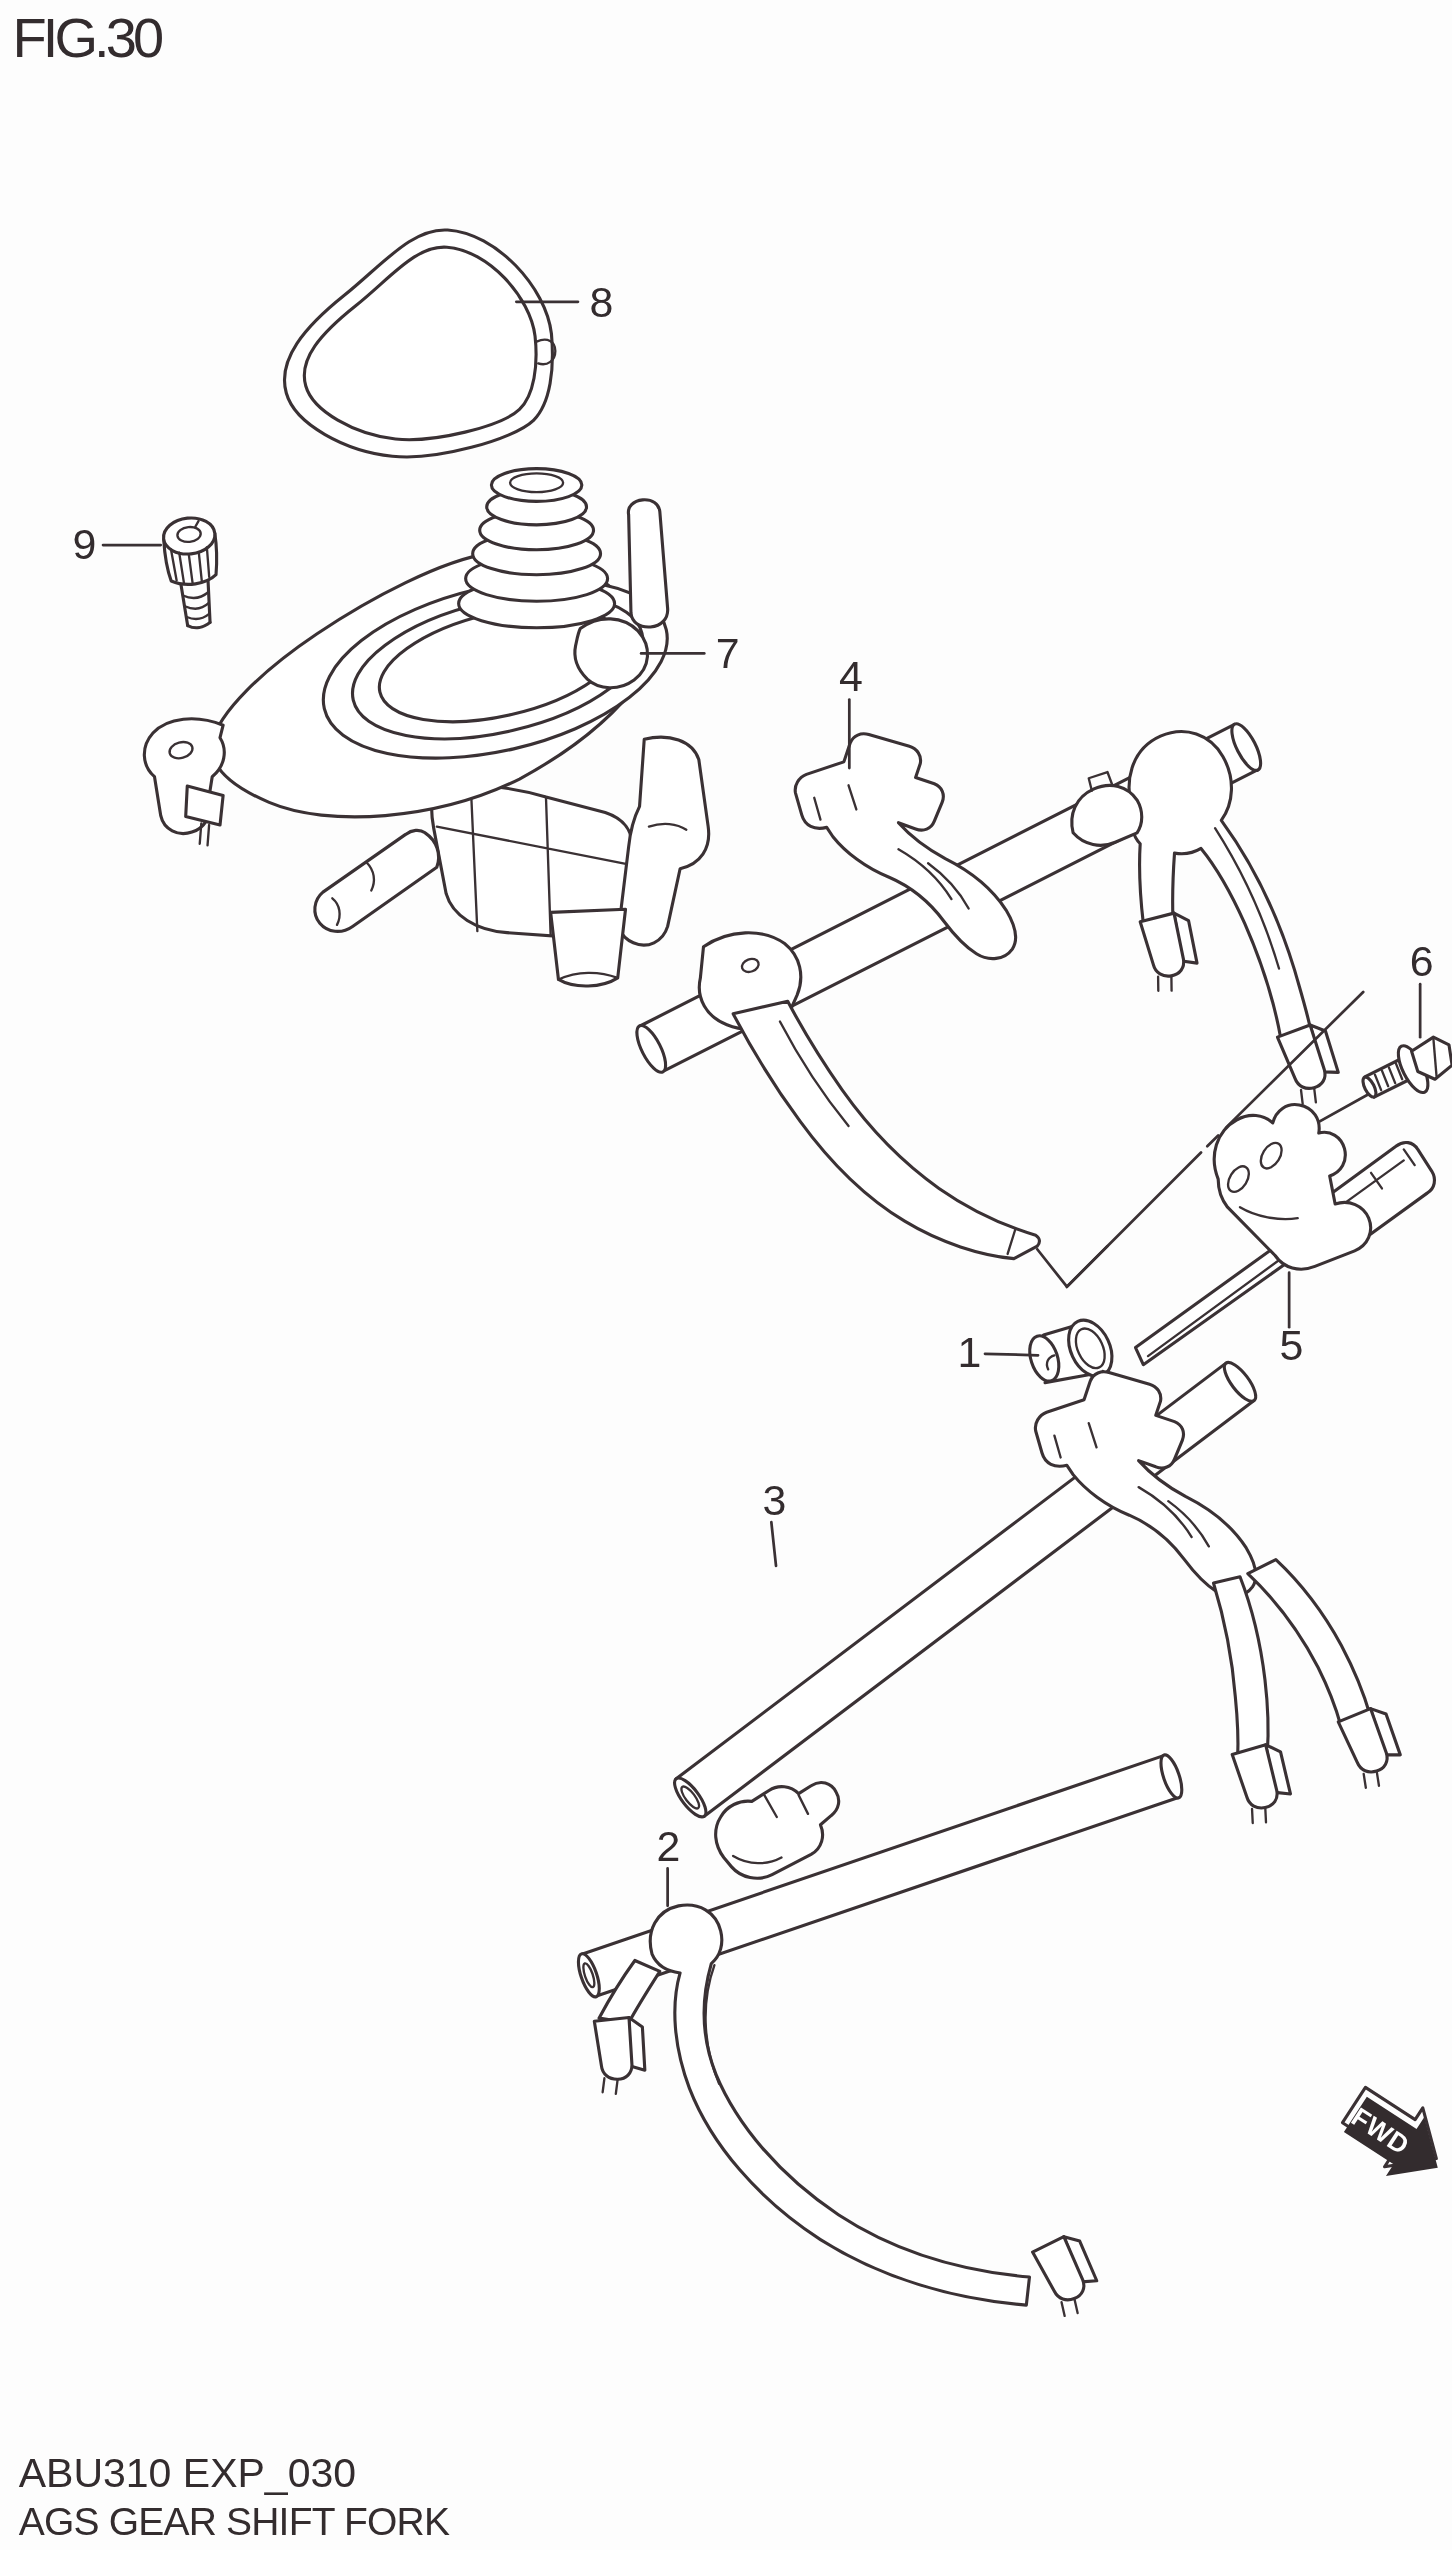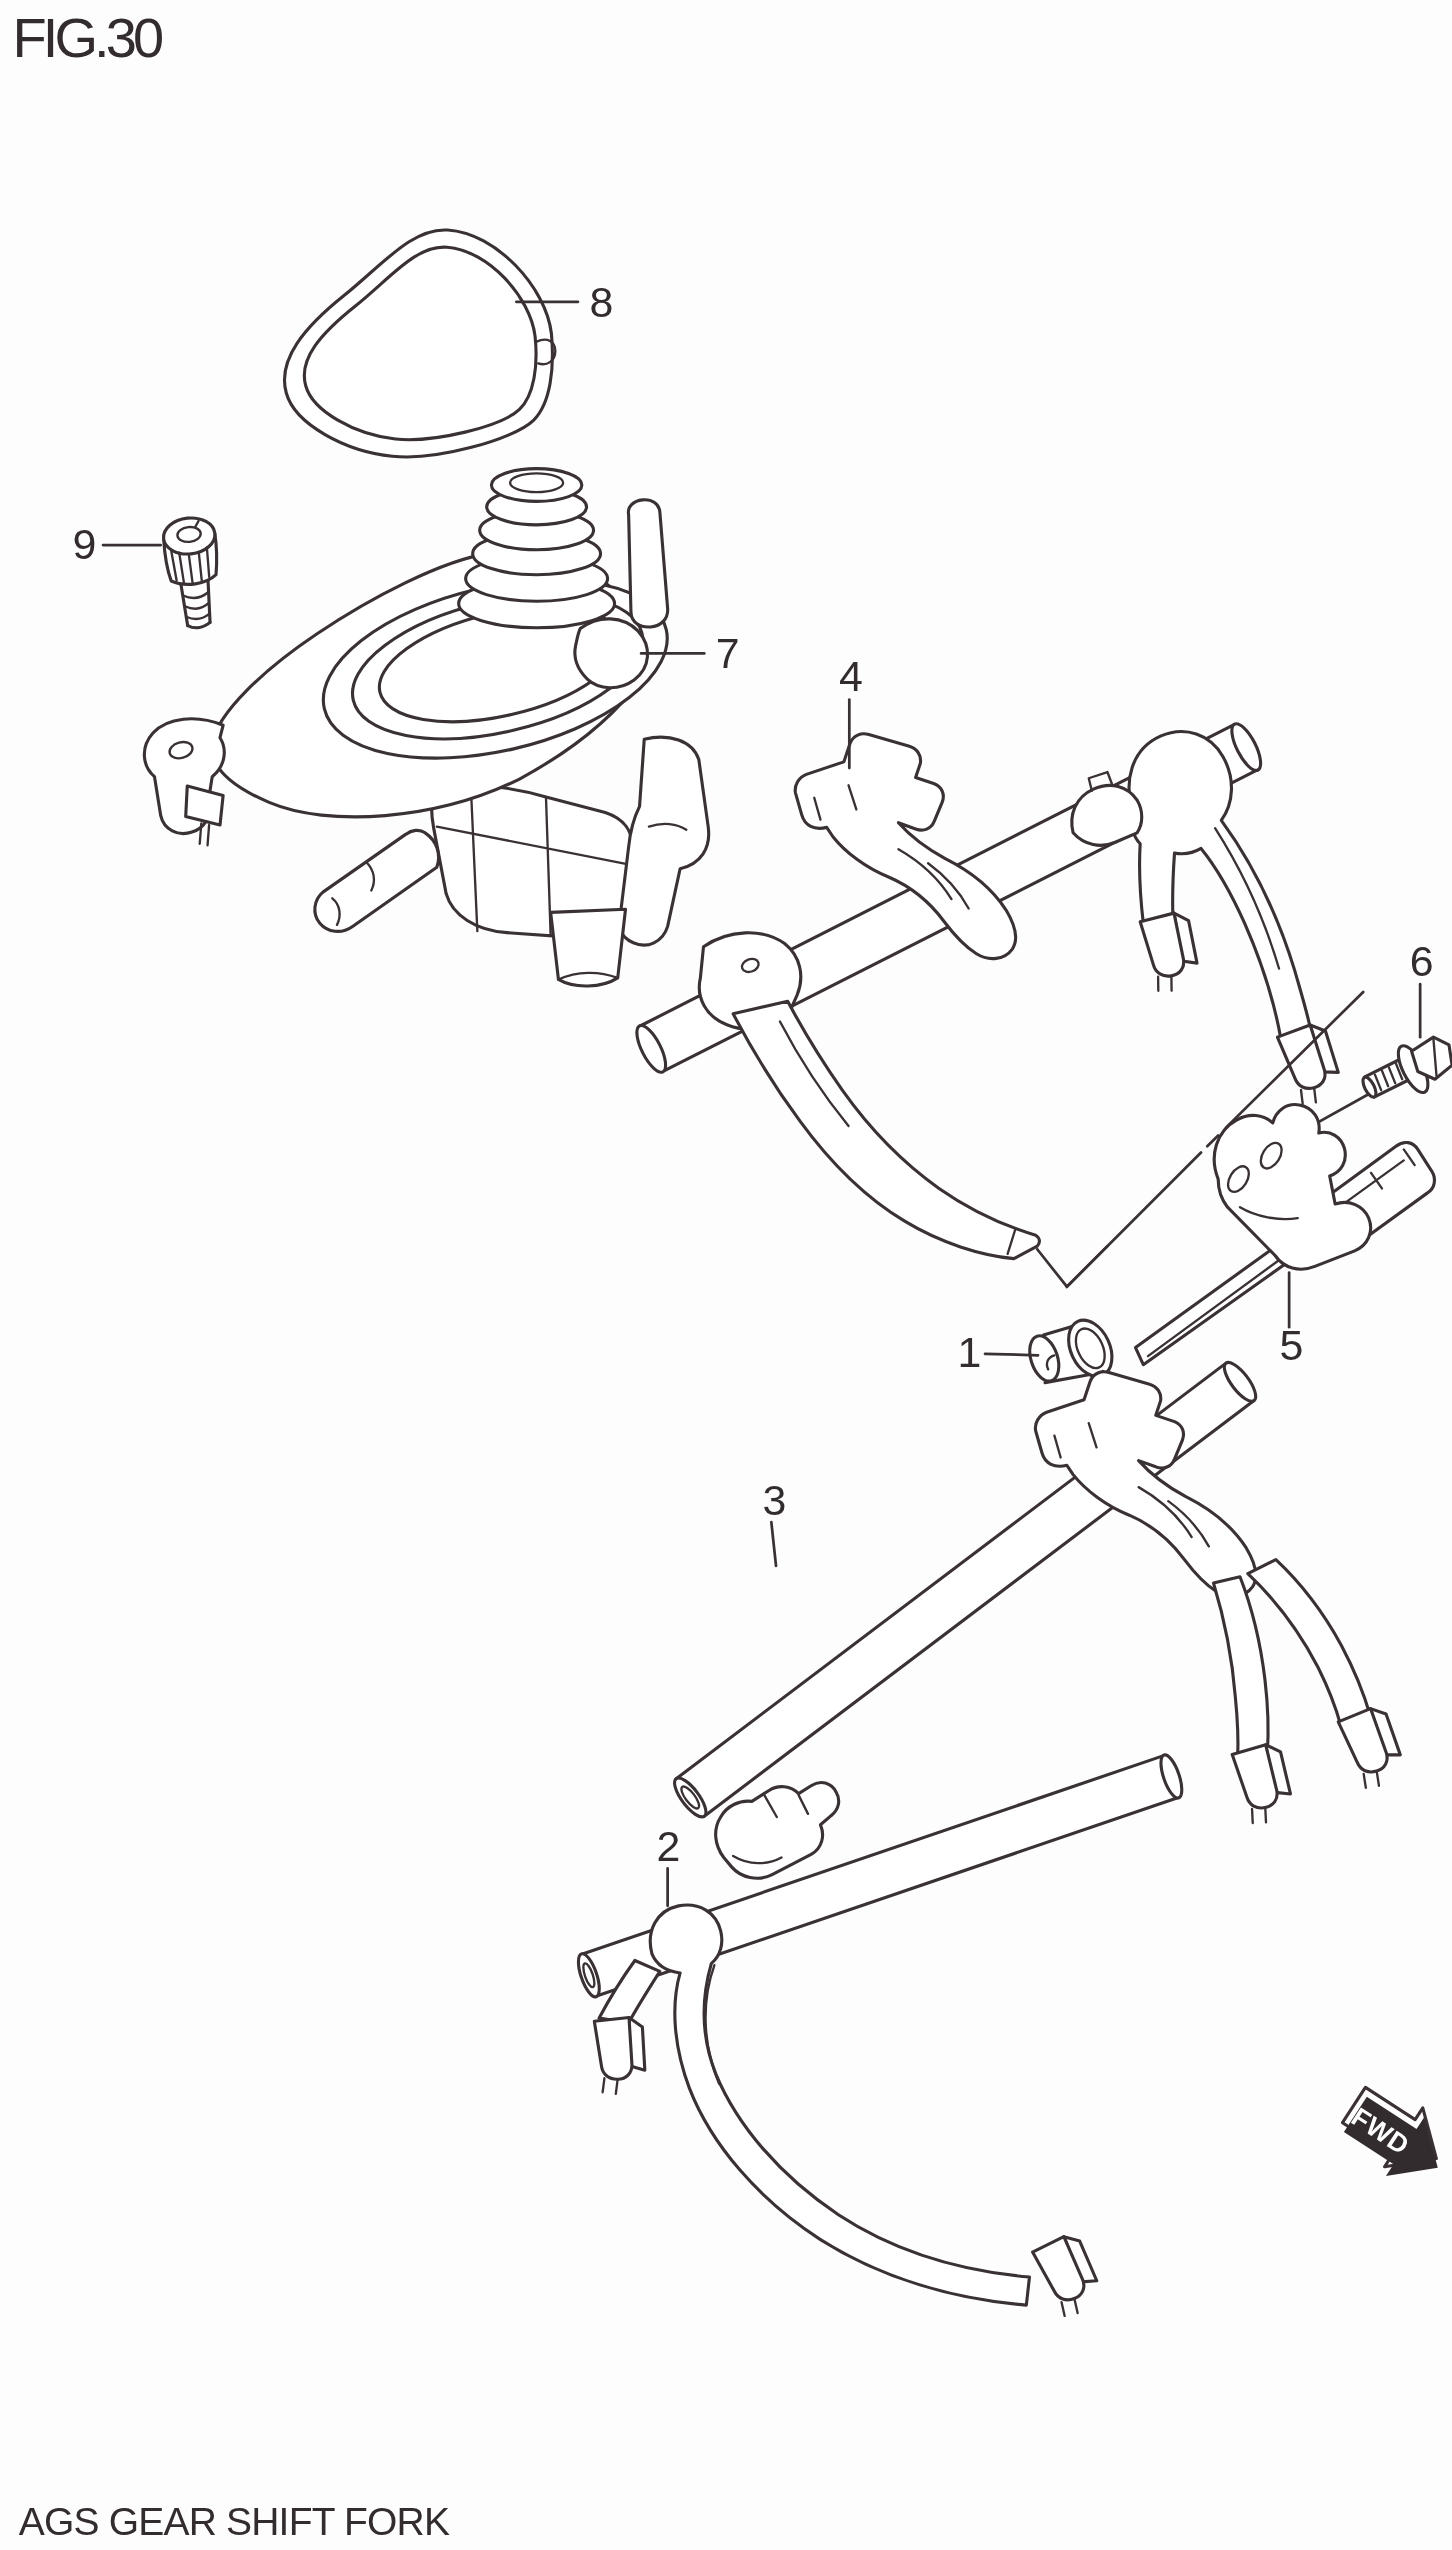--- a/index.html
+++ b/index.html
@@ -19,21 +19,21 @@
   .fig-title{
     position:absolute;left:12.5px;top:4.7px;
     font-size:56px;letter-spacing:-3.9px;
     color:var(--ink);
   }
   .footer{
     position:absolute;left:18.7px;bottom:6.2px;
     color:var(--ink);
   }
   .footer .code{font-size:41px;letter-spacing:0;}
-  .footer .caption{font-size:39px;letter-spacing:-0.8px;margin-top:20px;}
+  .footer .caption{font-size:39px;letter-spacing:-0.8px;margin-top:3px;}
   svg.canvas{position:absolute;left:0;top:0;}
   .s{stroke:var(--line);stroke-width:4;fill:none;stroke-linecap:round;stroke-linejoin:round;}
   .f{stroke:var(--line);stroke-width:4;fill:#fff;stroke-linecap:round;stroke-linejoin:round;}
   .t{stroke:var(--line);stroke-width:3;fill:none;stroke-linecap:round;stroke-linejoin:round;}
   .w{fill:#fff;stroke:none;}
   .lead{stroke:var(--line);stroke-width:3.5;fill:none;stroke-linecap:round;}
   .num{font-family:"Liberation Sans",sans-serif;font-size:55px;fill:var(--ink);text-anchor:middle;}
   .fwdtxt{font-family:"Liberation Sans",sans-serif;font-weight:bold;font-size:34px;fill:#ffffff;text-anchor:middle;letter-spacing:1px;}
 </style>
 </head>
@@ -262,17 +262,18 @@
     </g>
 
     <g transform="translate(1794,2737) rotate(33)">
       <path class="s" transform="translate(-8,-9)" stroke-width="3" d="M-61,-18 L15,-18 L15,-36 L65,9 L15,54 L15,36 L-61,36 Z"></path>
       <path fill="#332c2e" d="M-61,-18 L15,-18 L15,-36 L65,9 L15,54 L15,36 L-61,36 Z"></path>
       <text class="fwdtxt" x="-22" y="21">FWD</text>
     </g>
   </svg>
 
   <div class="footer">
+    <div class="code">ABU310 EXP_030</div>
     <div class="caption">AGS GEAR SHIFT FORK</div>
   </div>
 
 </div>
 
 
 </body></html>

